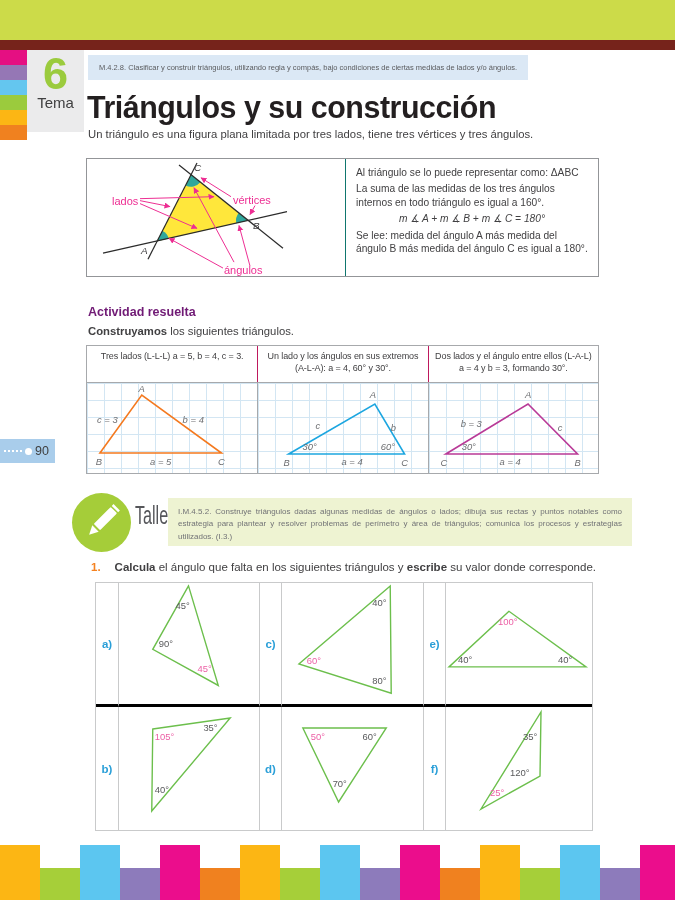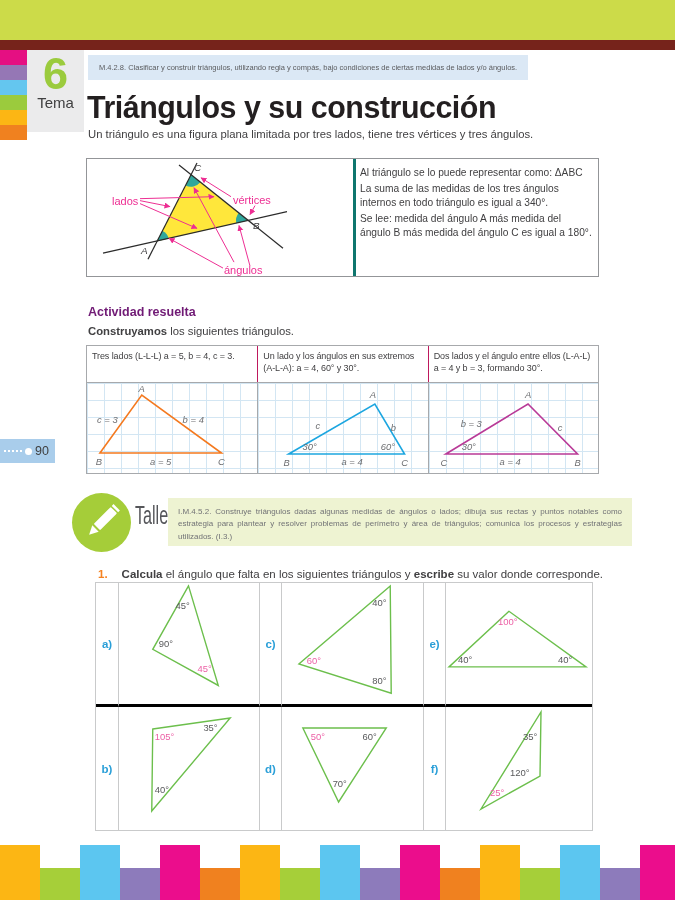--- a/index.html
+++ b/index.html
@@ -19,30 +19,30 @@
 
   .standard-box { left:88px; top:55px; background:#dbe8f5; padding:8px 11px; font-size:7.5px;
                   color:#5a5b5e; white-space:nowrap; }
   .page-title { left:87px; top:89px; font-size:32px; font-weight:bold; color:#231f20;
                 letter-spacing:-0.5px; transform:scaleX(0.95); transform-origin:left top; }
   .intro { left:88px; top:128px; font-size:11.3px; }
 
   .figure-box { left:86px; top:158px; width:513px; height:119px; border:1px solid #939598; display:flex; }
   .fig-left { width:258px; position:relative; }
   .fig-left svg { position:absolute; inset:0; width:100%; height:100%; }
-  .fig-right { flex:1; border-left:3px solid #0f766e; padding:7px 4px 5px; font-size:10.2px; line-height:1.32;margin-left:8px; }
+  .fig-right { flex:1; border-left:1px solid #0f766e; padding:7px 10px 5px; font-size:10.2px; line-height:1.32; }
   .fig-right p { margin:0 0 3px; }
   .formula { text-align:center; font-style:italic; margin:3px 0 4px; }
 
   .after-figure { left:88px; top:286px; font-size:11.3px; }
   .activity-heading { left:88px; top:305px; font-size:12.5px; font-weight:bold; color:#701a75; }
   .activity-lead { left:88px; top:325px; font-size:11.3px; }
 
   .ctable { left:86px; top:345px; width:513px; border:1px solid #a7a9ac; }
-  .ctable-head { display:flex; border-bottom:1px solid #a7a9ac; }
+  .ctable-head { display:flex; border-bottom:1px solid #a7a9ac;text-align:center; }
   .chead { width:171px; padding:4px 5px; font-size:9px; line-height:1.35; min-height:36px; letter-spacing:-0.1px; }
   .chead + .chead { border-left:1px solid #be185d; }
   .ctable-body { display:flex; height:90px; }
   .cbody { width:171px; position:relative;
            background-image:linear-gradient(#d3e6f3 1px, transparent 1px),
                             linear-gradient(90deg,#d3e6f3 1px, transparent 1px);
            background-size:17px 17px; }
   .cbody + .cbody { border-left:1px solid #a7a9ac; }
   .cbody svg { position:absolute; inset:0; width:100%; height:100%; }
 
@@ -138,21 +138,22 @@
         <text class="vlab" x="107" y="12">C</text>
         <text class="vlab" x="54" y="96">A</text>
         <text class="vlab" x="166" y="71">B</text>
         <text class="pinklab" x="146" y="45">vértices</text>
         <text class="pinklab" x="25" y="46">lados</text>
         <text class="pinklab" x="137" y="116">ángulos</text>
       </svg>
     </div>
     <div class="fig-right">
       <p>Al triángulo se lo puede representar como: ΔABC</p>
-      <p>La suma de las medidas de los tres ángulos internos en todo triángulo es igual a 340°.</p>
+      <p>La suma de las medidas de los tres ángulos internos en todo triángulo es igual a 160°.</p>
+      <p class="formula">m ∡ A + m ∡ B + m ∡ C = 180°</p>
       <p>Se lee: medida del ángulo A más medida del ángulo B más medida del ángulo C es igual a 180°.</p>
     </div>
   </div>
 
   <h2 class="abs activity-heading" style="margin:0">Actividad resuelta</h2>
   <p class="abs activity-lead" style="margin:0"><span class="bold">Construyamos</span><span> los siguientes triángulos.</span></p>
 
   <div class="abs ctable">
     <div class="ctable-head">
       <div class="chead">Tres lados (L-L-L) a = 5, b = 4, c = 3.</div>
@@ -210,21 +211,21 @@
       <g transform="rotate(45 29.5 29.5)" fill="#fff">
         <rect x="25" y="12" width="9" height="24" rx="1"></rect>
         <polygon points="25,38 34,38 29.5,47"></polygon>
         <rect x="25" y="8" width="9" height="2.5"></rect>
       </g>
     </svg>
   </div>
   <div class="abs taller-title">Taller</div>
   <div class="abs taller-box">I.M.4.5.2. Construye triángulos dadas algunas medidas de ángulos o lados; dibuja sus rectas y puntos notables como estrategia para plantear y resolver problemas de perímetro y área de triángulos; comunica los procesos y estrategias utilizados. (I.3.)</div>
 
-  <p class="abs exercise-lead" style="margin:8px"><span class="num">1.</span><span class="bold">Calcula</span><span> el ángulo que falta en los siguientes triángulos y </span><span class="bold">escribe</span><span> su valor donde corresponde.</span></p>
+  <p class="abs exercise-lead" style="margin:1px"><span class="num">1.</span><span class="bold">Calcula</span><span> el ángulo que falta en los siguientes triángulos y </span><span class="bold">escribe</span><span> su valor donde corresponde.</span></p>
 
   <div class="abs ex-grid">
 
     <div class="ex-label">a)</div>
     <div class="ex-cell">
       <svg viewBox="0 0 141 124" preserveAspectRatio="none">
         <polygon points="70,3 34,68 100,105" fill="none" stroke="#6cbf4c" stroke-width="1.4"></polygon>
         <text class="alab" x="57" y="27">45°</text>
         <text class="alab" x="40" y="66">90°</text>
         <text class="plab" x="79" y="91">45°</text>

